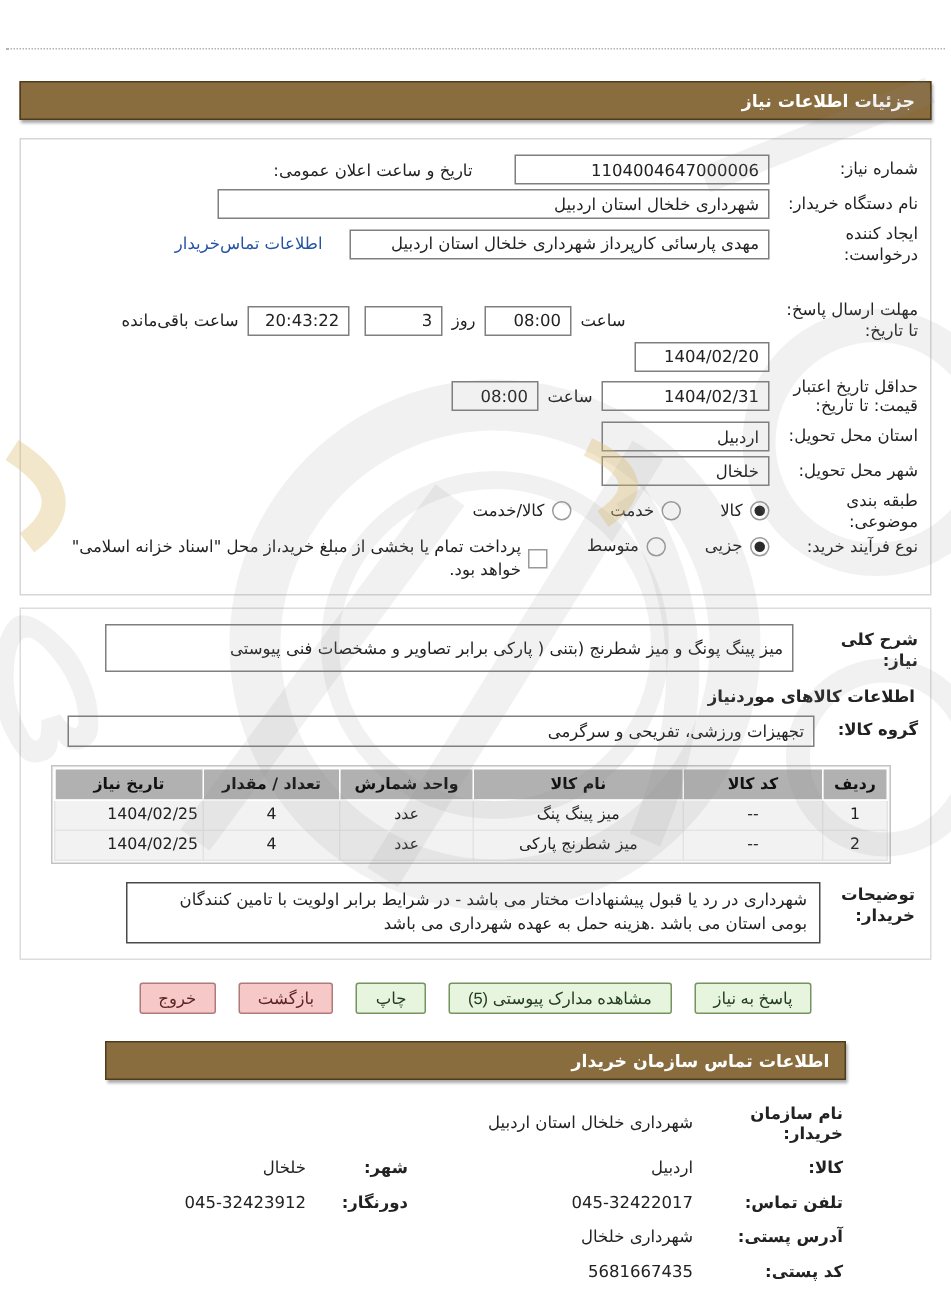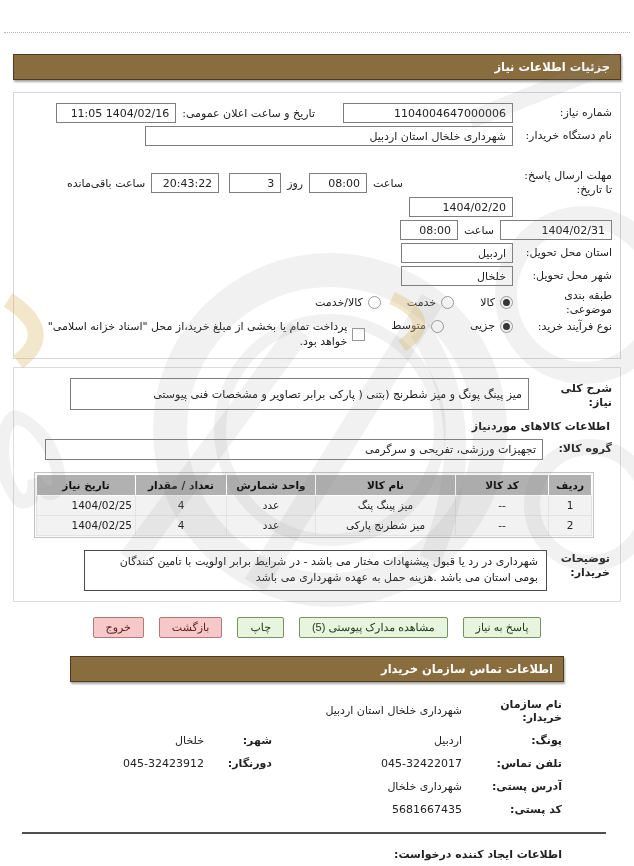--- a/index.html
+++ b/index.html
@@ -103,41 +103,46 @@
   <div class="brown-bar">
     <span>جزئیات اطلاعات نیاز</span>
   </div>
 
   <div class="panel">
 
     <div class="frow">
       <span class="flabel">شماره نیاز:</span>
       <span class="ibox num" style="width:170px;">1104004647000006</span>
       <span class="mini-label" style="margin-right:28px;">تاریخ و ساعت اعلان عمومی:</span>
-      <span class="ibox" style="width:120px;">1404/02/16 11:05</span>
     </div>
 
     <div class="frow">
       <span class="flabel">نام دستگاه خریدار:</span>
       <span class="ibox" style="width:368px;">شهرداری خلخال استان اردبیل</span>
     </div>
 
+    <div class="frow">
+      <span class="flabel">ایجاد کننده درخواست:</span>
+      <span class="ibox" style="width:280px;">مهدی پارسائی کارپرداز شهرداری خلخال استان اردبیل</span>
+      <span class="link">اطلاعات تماس‌خریدار</span>
+    </div>
 
     <div class="frow">
       <span class="flabel">مهلت ارسال پاسخ: تا تاریخ:</span>
-      <span class="ibox num" style="width:104px;margin-top:48px;">1404/02/20</span>
+      <span class="ibox num" style="width:90px;margin-top:48px;">1404/02/20</span>
       <span class="mini-label">ساعت</span>
       <span class="ibox num" style="width:58px;">08:00</span>
       <span class="mini-label">روز</span>
       <span class="ibox num" style="width:52px;">3</span>
       <span class="ibox num" style="width:68px;margin-right:10px;">20:43:22</span>
       <span class="mini-label">ساعت باقی‌مانده</span>
     </div>
 
     <div class="frow">
+      <span class="flabel">حداقل تاریخ اعتبار قیمت: تا تاریخ:</span>
       <span class="ibox num" style="width:112px;">1404/02/31</span>
       <span class="mini-label">ساعت</span>
       <span class="ibox num" style="width:58px;">08:00</span>
     </div>
 
     <div class="frow">
       <span class="flabel">استان محل تحویل:</span>
       <span class="ibox" style="width:112px;">اردبیل</span>
     </div>
 
@@ -243,21 +248,21 @@
   <div class="brown-bar inner">
     <span>اطلاعات تماس سازمان خریدار</span>
   </div>
 
   <div class="contact">
     <div class="crow">
       <span class="clabel">نام سازمان خریدار:</span>
       <span class="cvalue2">شهرداری خلخال استان اردبیل</span>
     </div>
     <div class="crow">
-      <span class="clabel">پونگ:</span>
+      <span class="clabel">کالا:</span>
       <span class="cvalue">اردبیل</span>
       <span class="clabel2">شهر:</span>
       <span class="cvalue2">خلخال</span>
     </div>
     <div class="crow">
       <span class="clabel">تلفن تماس:</span>
       <span class="cvalue ltr">045-32422017</span>
       <span class="clabel2">دورنگار:</span>
       <span class="cvalue2 ltr">045-32423912</span>
     </div>

